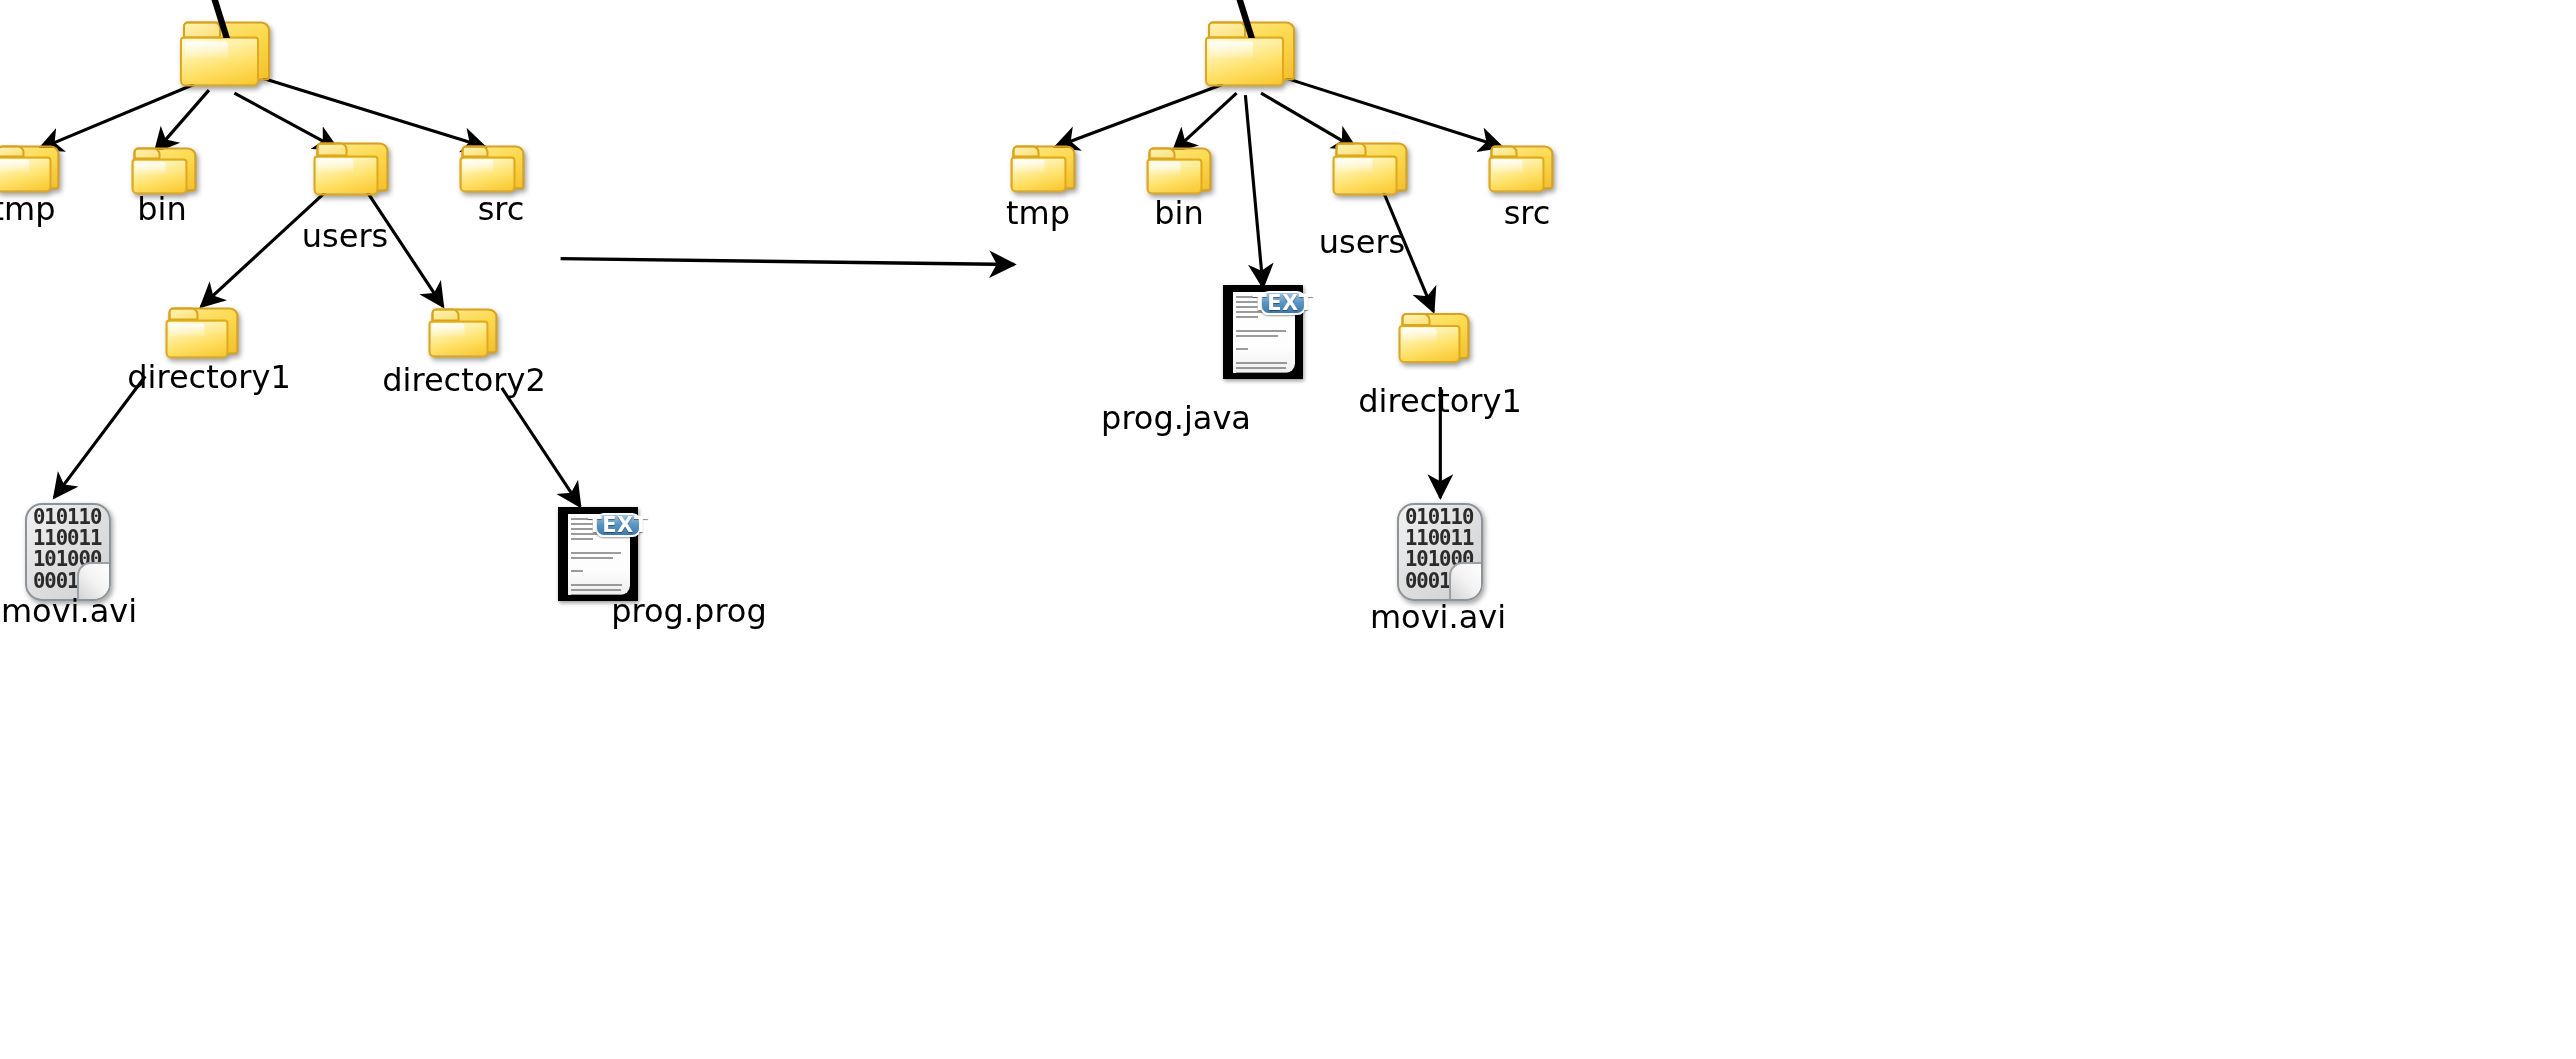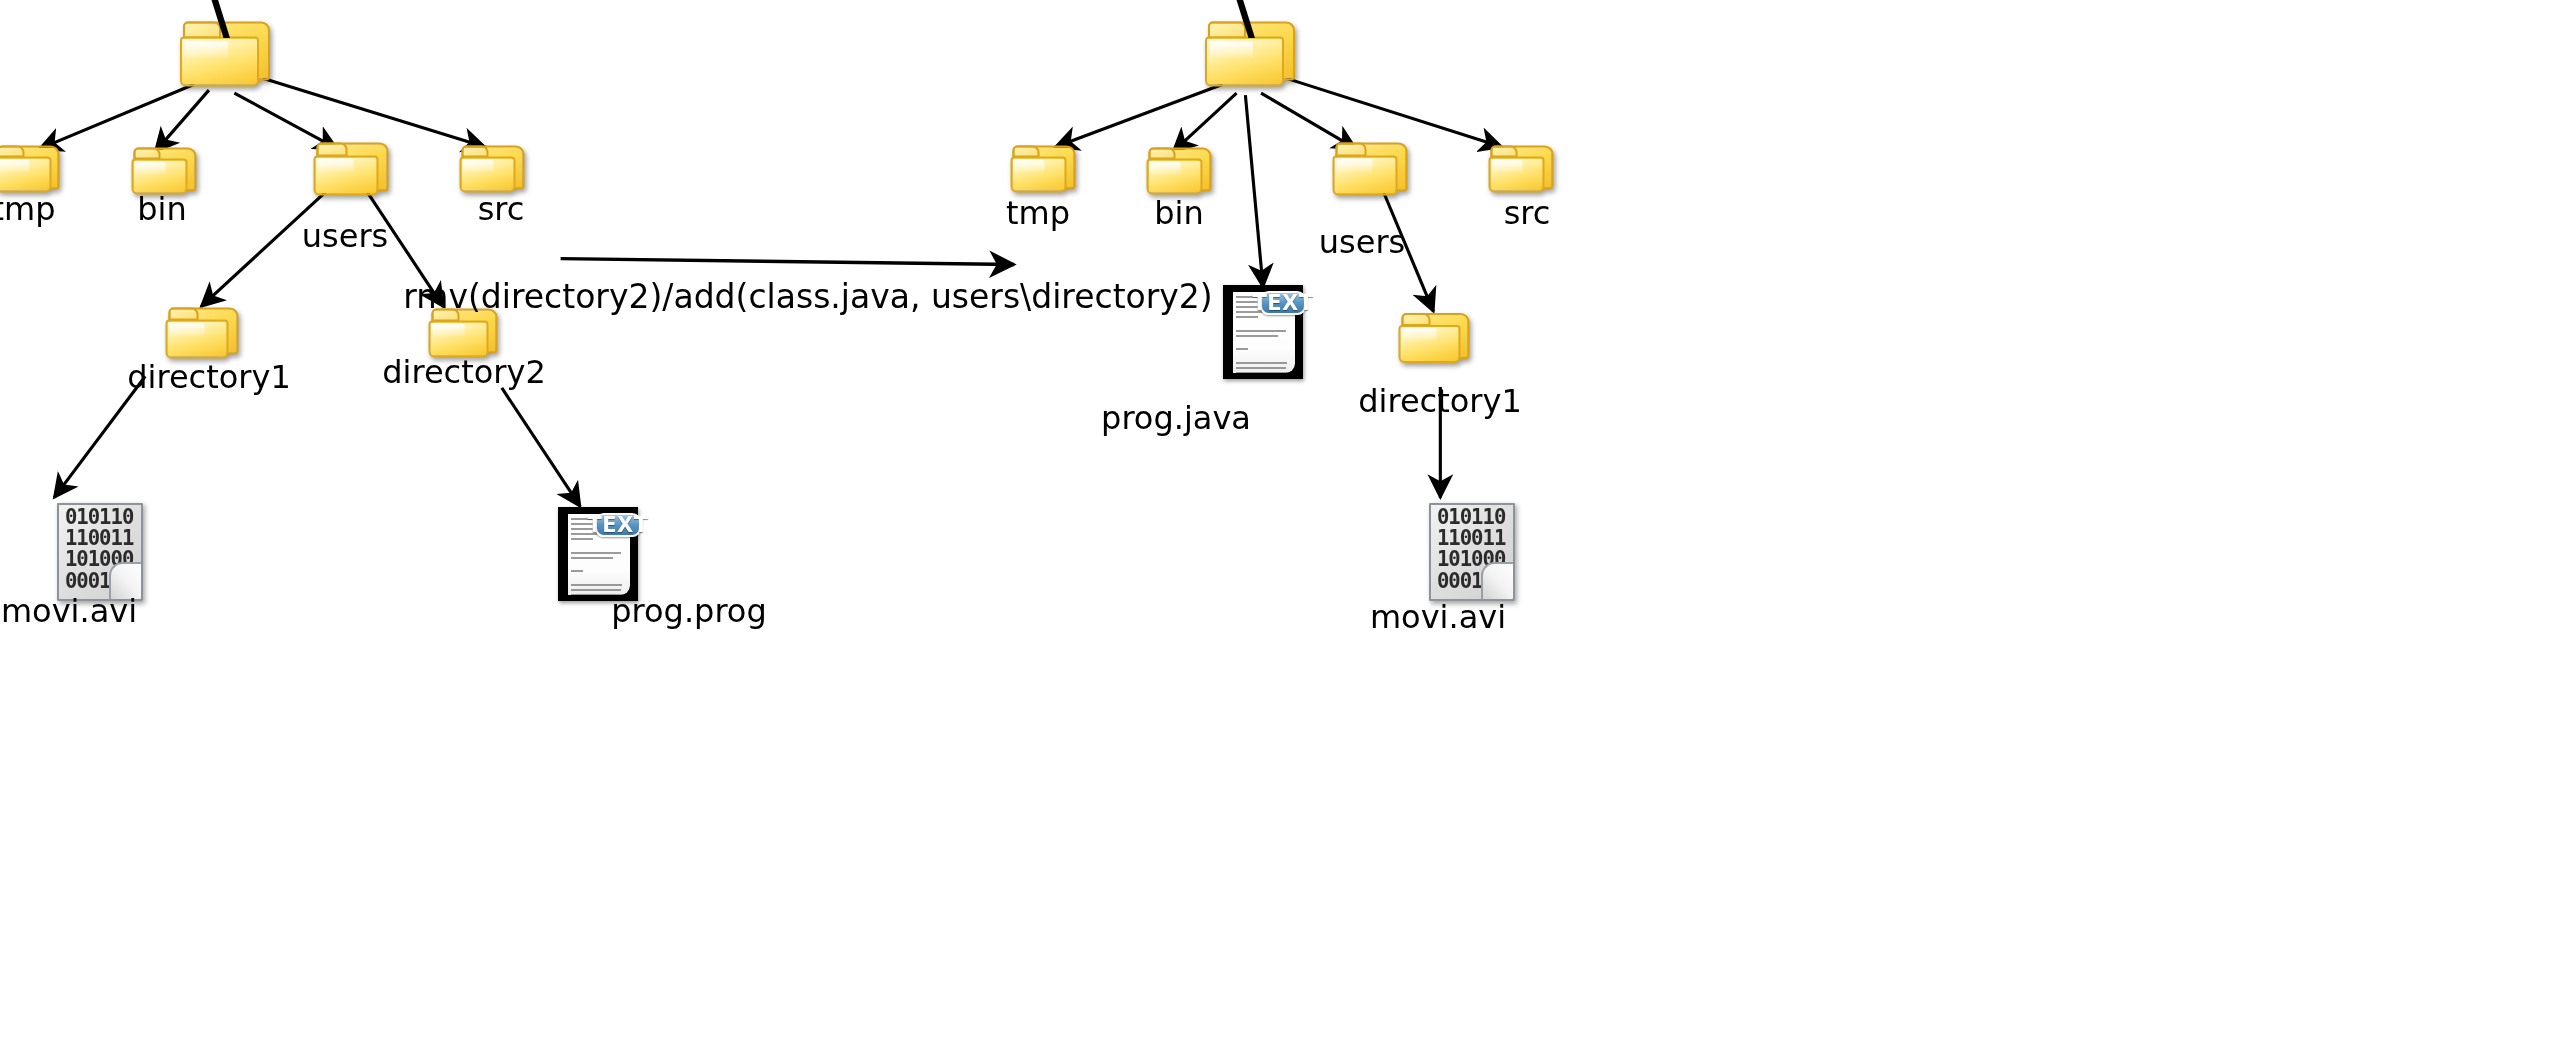--- a/index.html
+++ b/index.html
@@ -81,25 +81,24 @@
     width:50%; height:26%;
     background:linear-gradient(180deg,rgba(255,255,255,.85),rgba(255,255,255,0));
     border-radius:2.9px;
   }
 
   
   .binfile{
     position:relative;
     background:linear-gradient(135deg,#f2f2f2 0%,#e2e2e2 40%,#cfcfcf 100%);
     border:2.9px solid #8d939b;
-    border-radius:1px;
+    border-radius:17px;
     box-sizing:border-box;
     box-shadow:2px 2.9px 4.9px rgba(0,0,0,.35);
     overflow:hidden;
-    margin-left:32px;
   }
   .binfile .bits{
     position:absolute;
     left:5.9px; top:2px;
     font-family:"DejaVu Sans Mono","Liberation Mono",monospace;
     font-weight:bold;
     font-size:20.6px;
     line-height:1.03;
     color:#2b2b2b;
     letter-spacing:-1px;
@@ -277,21 +276,21 @@
   <div class="node-label lbl-center" style="left:209px; top:361px;">directory1</div>
 
   <div class="node" style="left:461px; top:333px;">
     <div class="glyph folder" style="width:65px;height:53px;">
       <div class="back"></div>
         <div class="tab"></div>
       <div class="front"></div>
         <div class="sheen"></div>
     </div>
   </div>
-  <div class="node-label lbl-center" style="left:464px; top:356px;">directory2</div>
+  <div class="node-label lbl-center" style="left:464px; top:364px;">directory2</div>
 
   <div class="node" style="left:68px; top:552px;">
     <div class="glyph binfile" style="width:86px;height:98px;">
       <div class="bits">010110
 110011
 101000
 0001</div>
       <div class="fold"></div>
     </div>
   </div>
@@ -316,21 +315,20 @@
           <div class="ln" style="width:92%"></div>
           <div class="ln" style="width:94%"></div>
 
         </div>
       </div>
       <div class="badge">TEXT</div>
     </div>
   </div>
   <div class="node-label lbl-center" style="left:689px; top:595px;">prog.prog</div>
 
-  <div class="transition-label" style="left:808px; top:277px;">rmv(directory2)/add(class.java, users\directory2)</div>
 
   <div class="node" style="left:1248px; top:54px;">
     <div class="glyph folder" style="width:86px;height:71px;">
       <div class="back"></div>
         <div class="tab"></div>
       <div class="front"></div>
         <div class="sheen"></div>
     </div>
   </div>
   <div class="root-slash" style="left:1244px; top:9.8px;">\</div>

